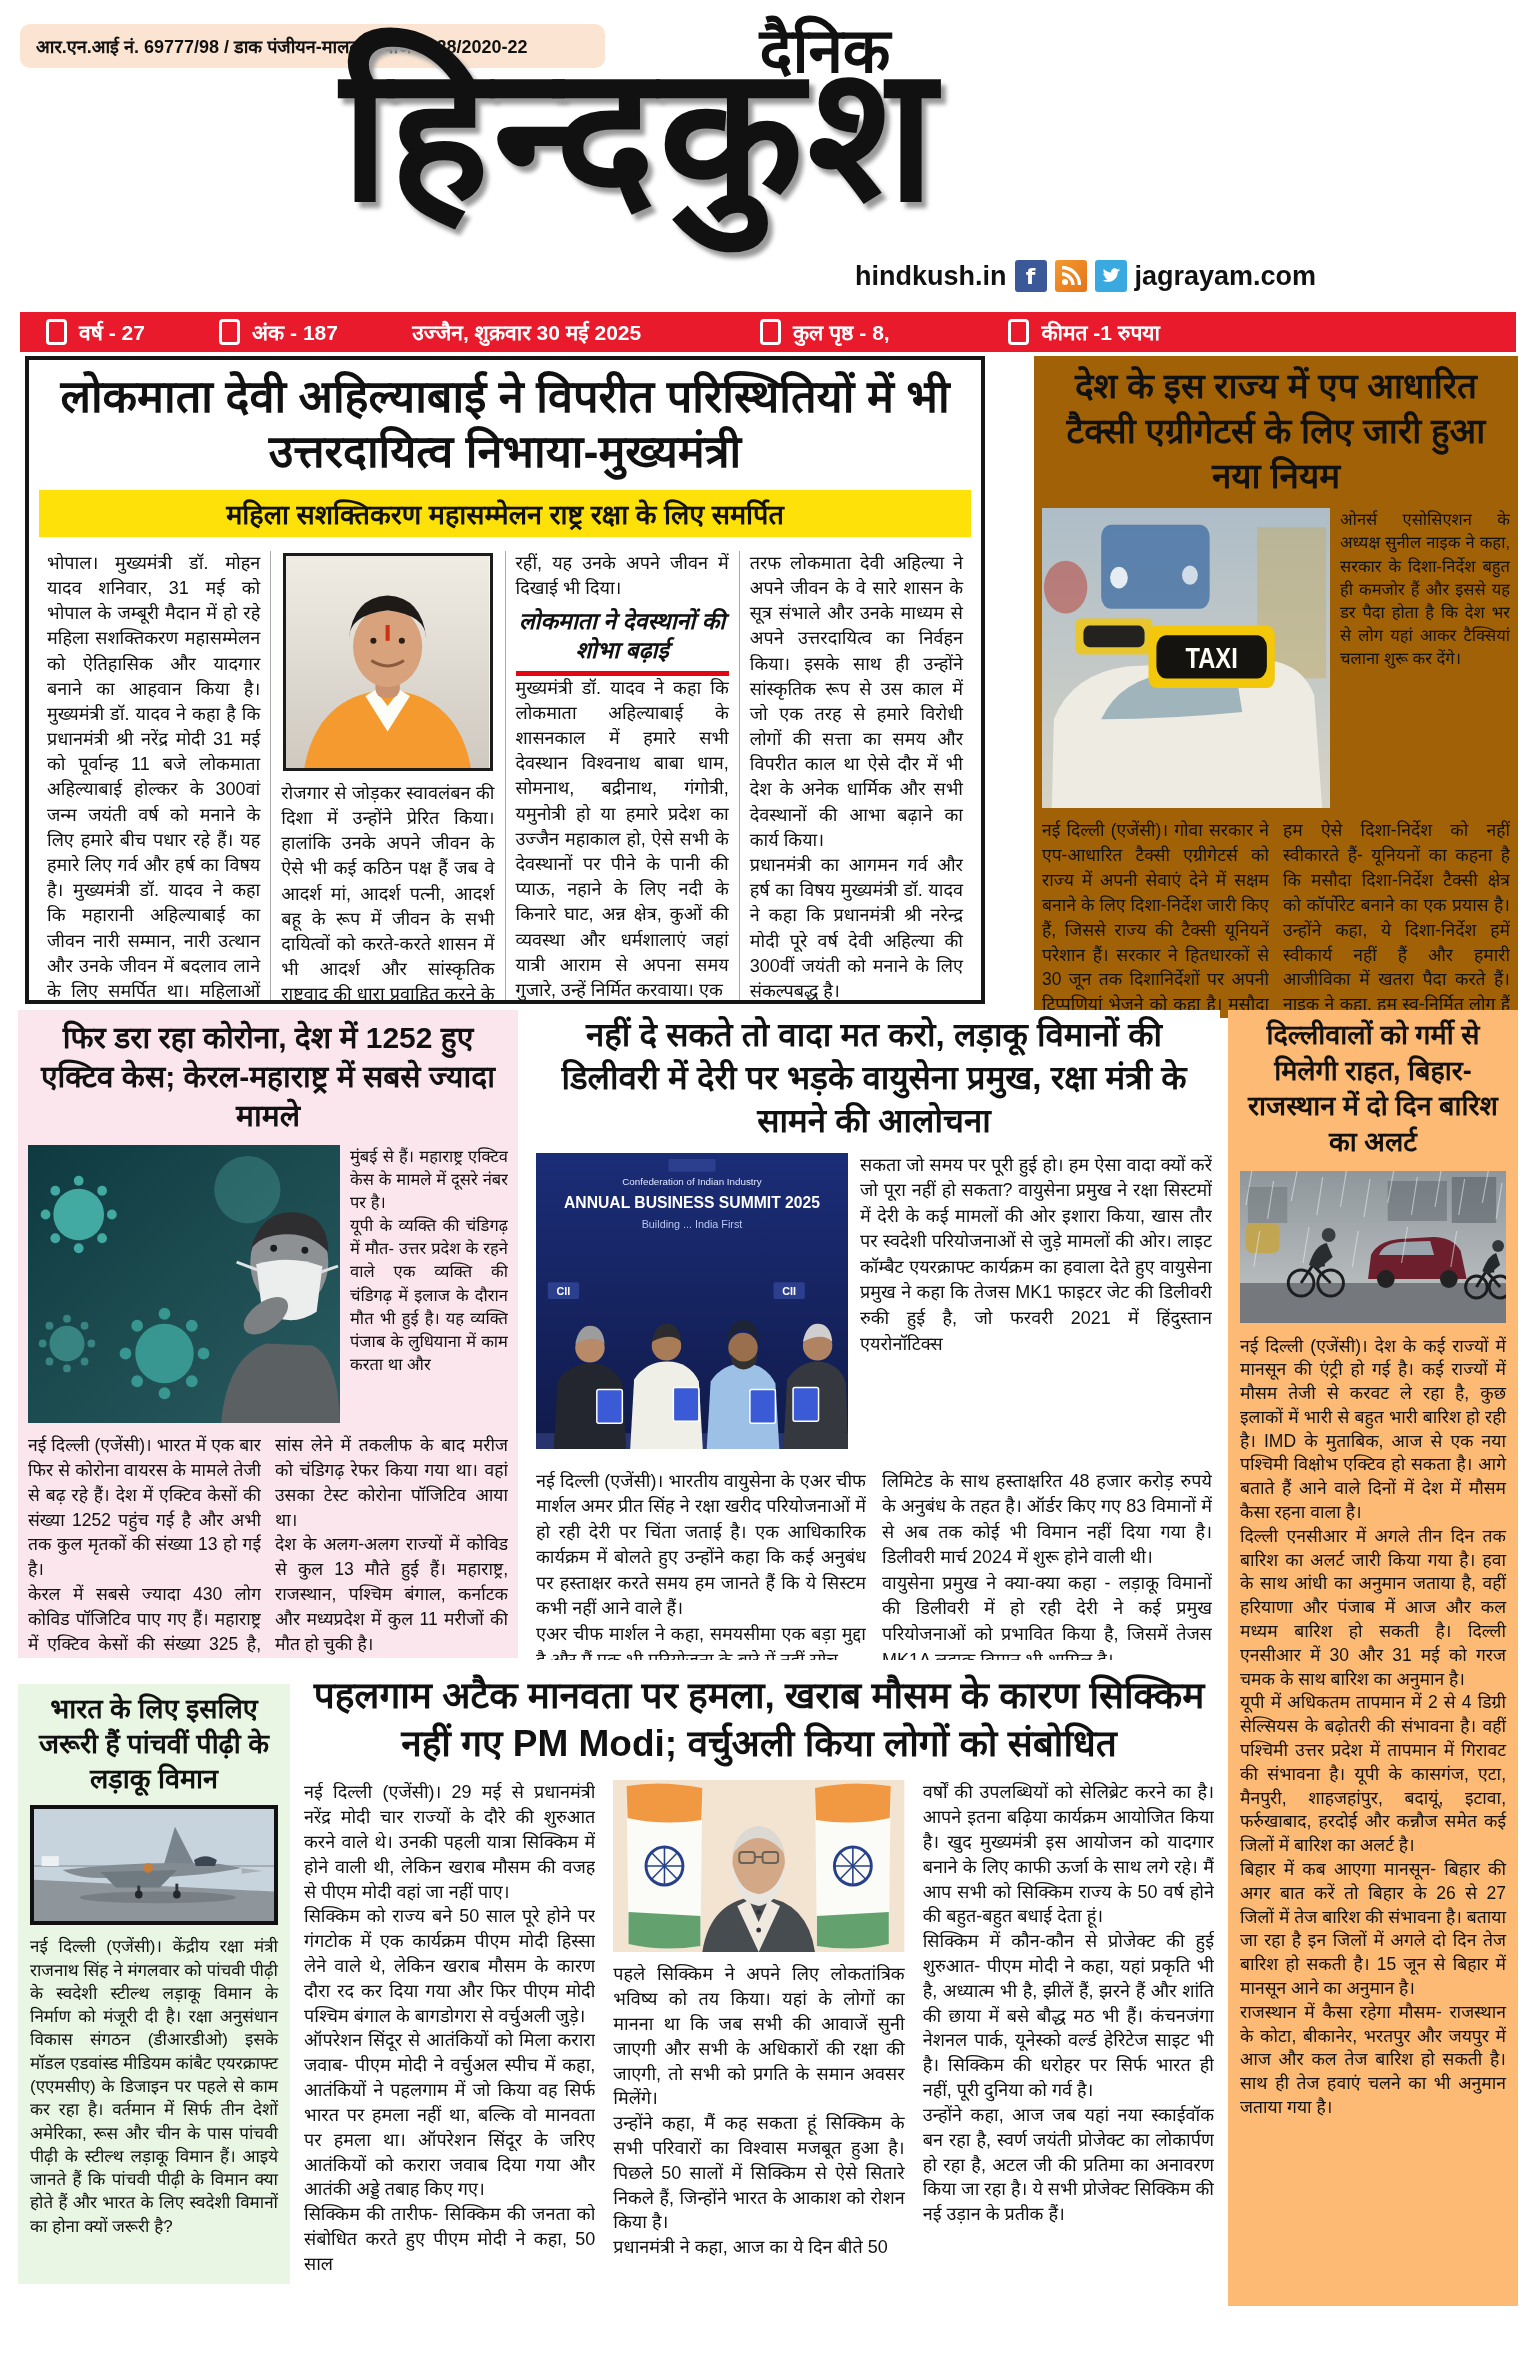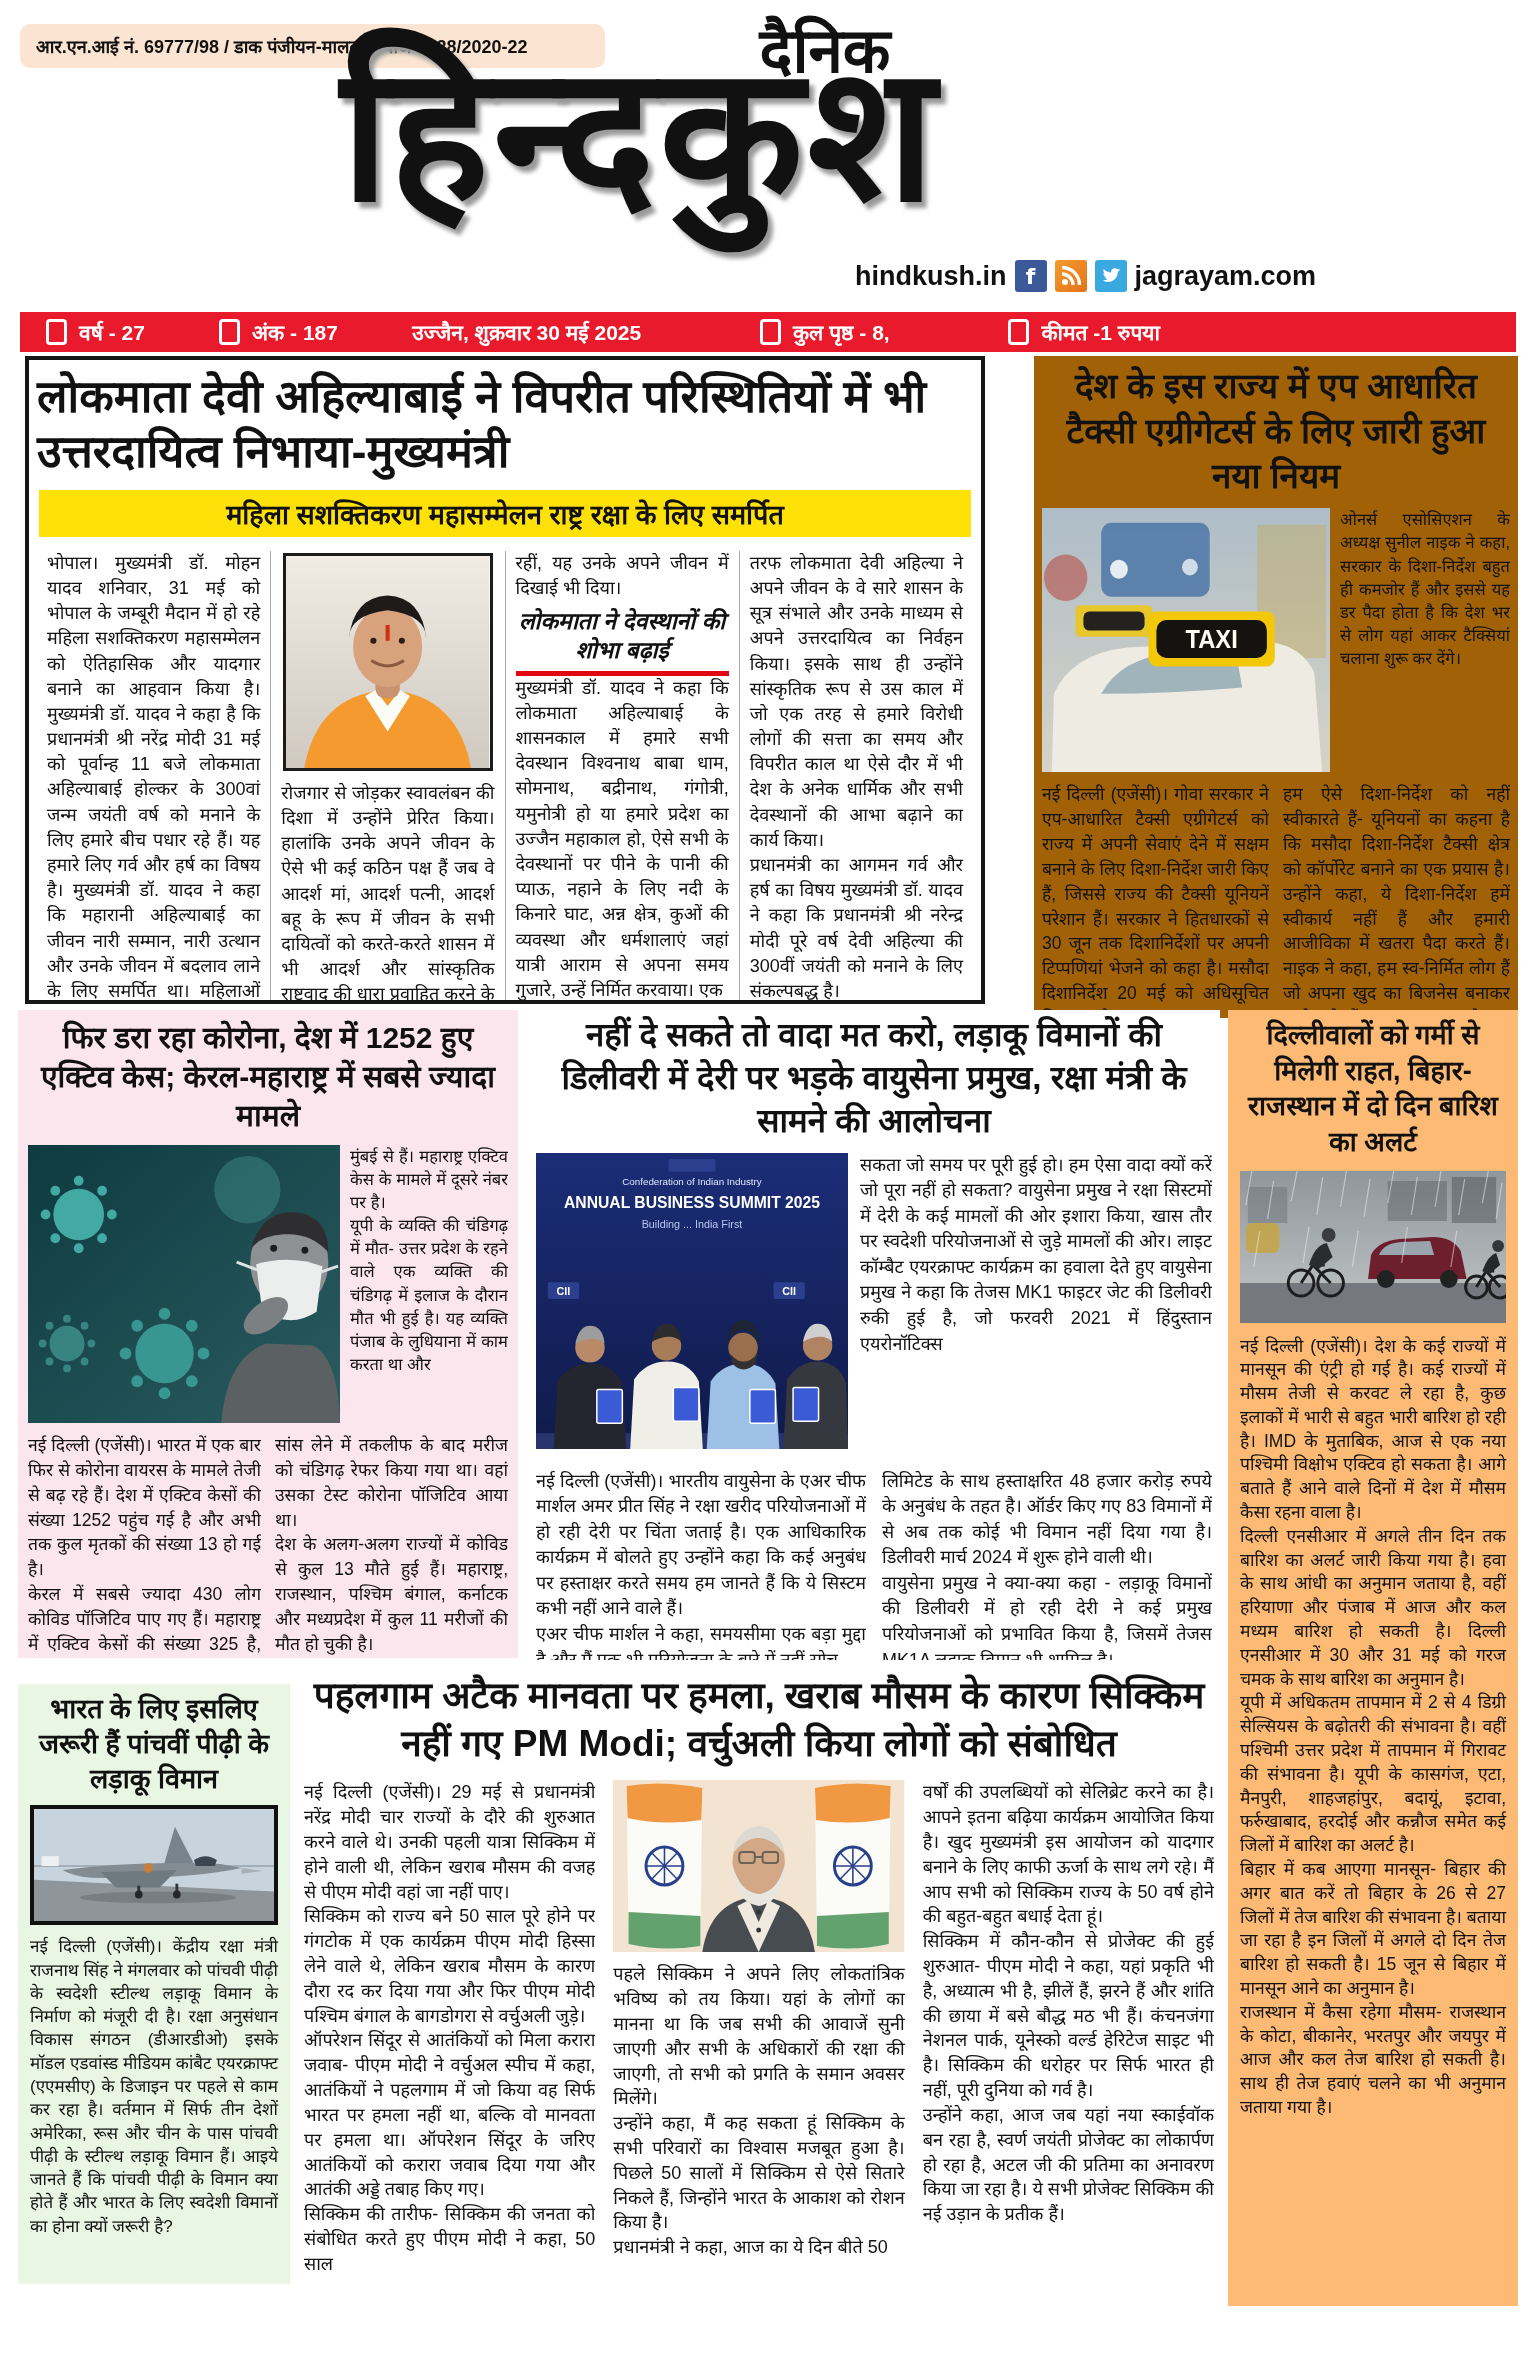--- a/index.html
+++ b/index.html
@@ -22,34 +22,34 @@
   
   .infobar{left:20px;top:312px;width:1496px;height:40px;background:#e81a2c;color:#fff;
            display:flex;align-items:center;font-weight:700;font-size:21px;padding:0 26px;}
   .ibitem{display:flex;align-items:center;gap:12px;white-space:nowrap;}
   .wsq{display:inline-block;width:15px;height:20px;border:3px solid #fff;border-radius:4px;}
   .ibspace{flex:1;}
   .ibspace.big{flex:1.6;}
   .ibtail{flex:0 0 330px;}
   
   .lokmata{left:25px;top:356px;width:960px;height:648px;border:4px solid #161616;background:#fff;overflow:hidden;}
-  .lk-head{font-size:45px;font-weight:800;text-align:left;line-height:1.22;padding:10px 8px 4px;}
+  .lk-head{font-size:45px;font-weight:800;text-align:center;line-height:1.22;padding:10px 8px 4px;}
   .lk-sub{background:#ffe10a;margin:6px 10px;font-size:27px;font-weight:700;text-align:center;padding:5px 0;}
   .lk-body{display:flex;padding:8px 8px;}
   .lk-col{flex:1;padding:0 10px;font-size:18px;line-height:1.40;overflow:hidden;}
   .lk-col + .lk-col{border-left:1px solid #a9a9a9;}
   .pframe{border:3px solid #1c1c1c;margin:2px 2px 10px;height:212px;overflow:hidden;}
   .pframe svg{display:block;width:100%;height:100%;}
   .lk-sub3{font-size:23px;font-weight:800;font-style:italic;text-align:center;
            border-bottom:5px solid #e30613;padding-bottom:6px;margin:6px 0 0;line-height:1.25;}
   
   .taxi{left:1034px;top:356px;width:484px;height:662px;background:#a16207;padding:6px 8px;overflow:hidden;}
   .tx-head{font-size:35px;font-weight:800;text-align:center;line-height:1.28;padding:2px 0 10px;}
   .tx-row{display:flex;gap:10px;}
-  .tx-photo{flex:0 0 288px;height:264px;overflow:hidden;}
+  .tx-photo{flex:0 0 288px;height:300px;overflow:hidden;}
   .tx-photo svg{display:block;width:100%;height:100%;}
   .tx-side{flex:1;font-size:16.5px;line-height:1.40;overflow:hidden;}
   .tx-body{display:flex;gap:14px;margin-top:10px;}
   .tx-col{flex:1;font-size:17.5px;line-height:1.42;overflow:hidden;}
   
   .corona{left:18px;top:1010px;width:500px;height:648px;background:#fbe6ee;padding:8px 10px;overflow:hidden;}
   .co-head{font-size:30px;font-weight:800;text-align:center;line-height:1.3;padding:0 0 10px;}
   .co-row{display:flex;gap:10px;}
   .co-photo{flex:0 0 312px;height:278px;overflow:hidden;}
   .co-photo svg{display:block;width:100%;height:100%;}

